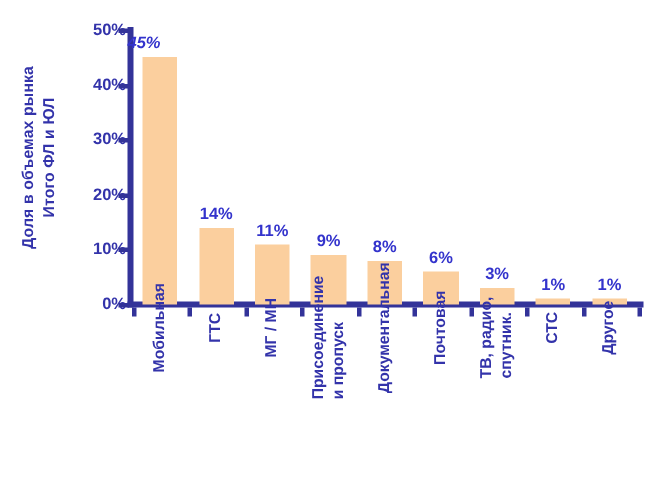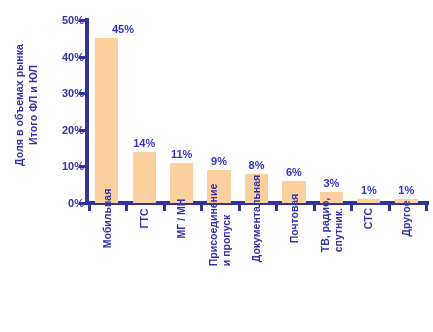--- a/index.html
+++ b/index.html
@@ -173,21 +173,21 @@
       <div class="ytick" style="top: 81.2px;">30%</div>
       <div class="ytick" style="top: 44.6px;">40%</div>
       <div class="ytick" style="top: 8px;">50%</div>
     </div>
 
   <div id="y-axis-line"></div>
   <div id="x-axis-line"></div>
 
   <div id="plot-area">
       <div class="bar" style="left: 7.11444px; width: 23.2156px; height: 164.7px; background: rgb(251, 207, 158);"></div>
-      <div class="bar-label" style="left: 35px; top: 3.3px;">45%</div>
+      <div class="bar-label" style="left: 8px; top: 3.3px; font-style: italic;">45%</div>
       <div class="bar" style="left: 44.5589px; width: 23.2156px; height: 51.24px; background: rgb(251, 207, 158);"></div>
       <div class="bar-label" style="left: 56.1667px; top: 116.76px; text-align: center;">14%</div>
       <div class="bar" style="left: 82.0033px; width: 23.2156px; height: 40.26px; background: rgb(251, 207, 158);"></div>
       <div class="bar-label" style="left: 93.6111px; top: 127.74px;">11%</div>
       <div class="bar" style="left: 119.448px; width: 23.2156px; height: 32.94px; background: rgb(251, 207, 158);"></div>
       <div class="bar-label" style="left: 131.056px; top: 135.06px;">9%</div>
       <div class="bar" style="left: 156.892px; width: 23.2156px; height: 29.28px; background: rgb(251, 207, 158);"></div>
       <div class="bar-label" style="left: 168.5px; top: 138.72px;">8%</div>
       <div class="bar" style="left: 194.337px; width: 23.2156px; height: 21.96px; background: rgb(251, 207, 158);"></div>
       <div class="bar-label" style="left: 205.944px; top: 146.04px;">6%</div>

